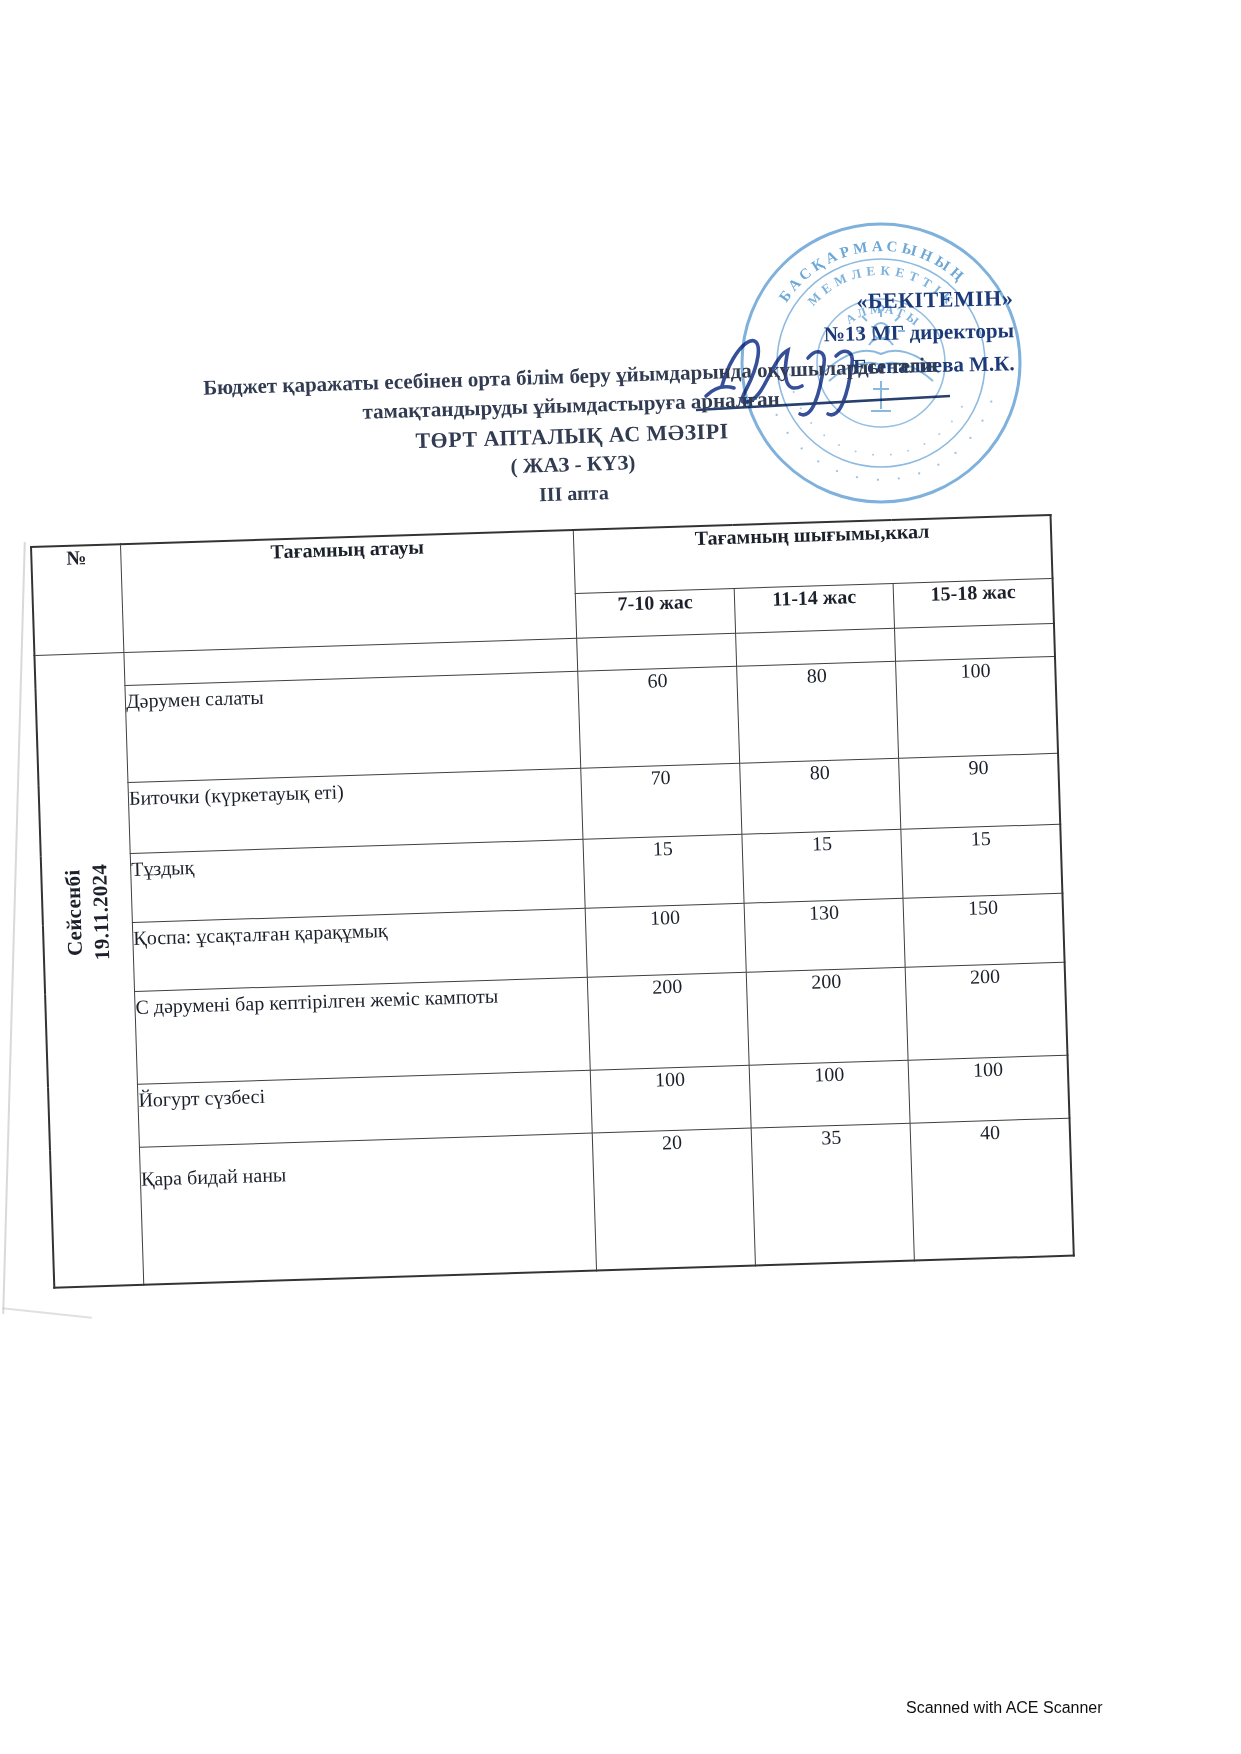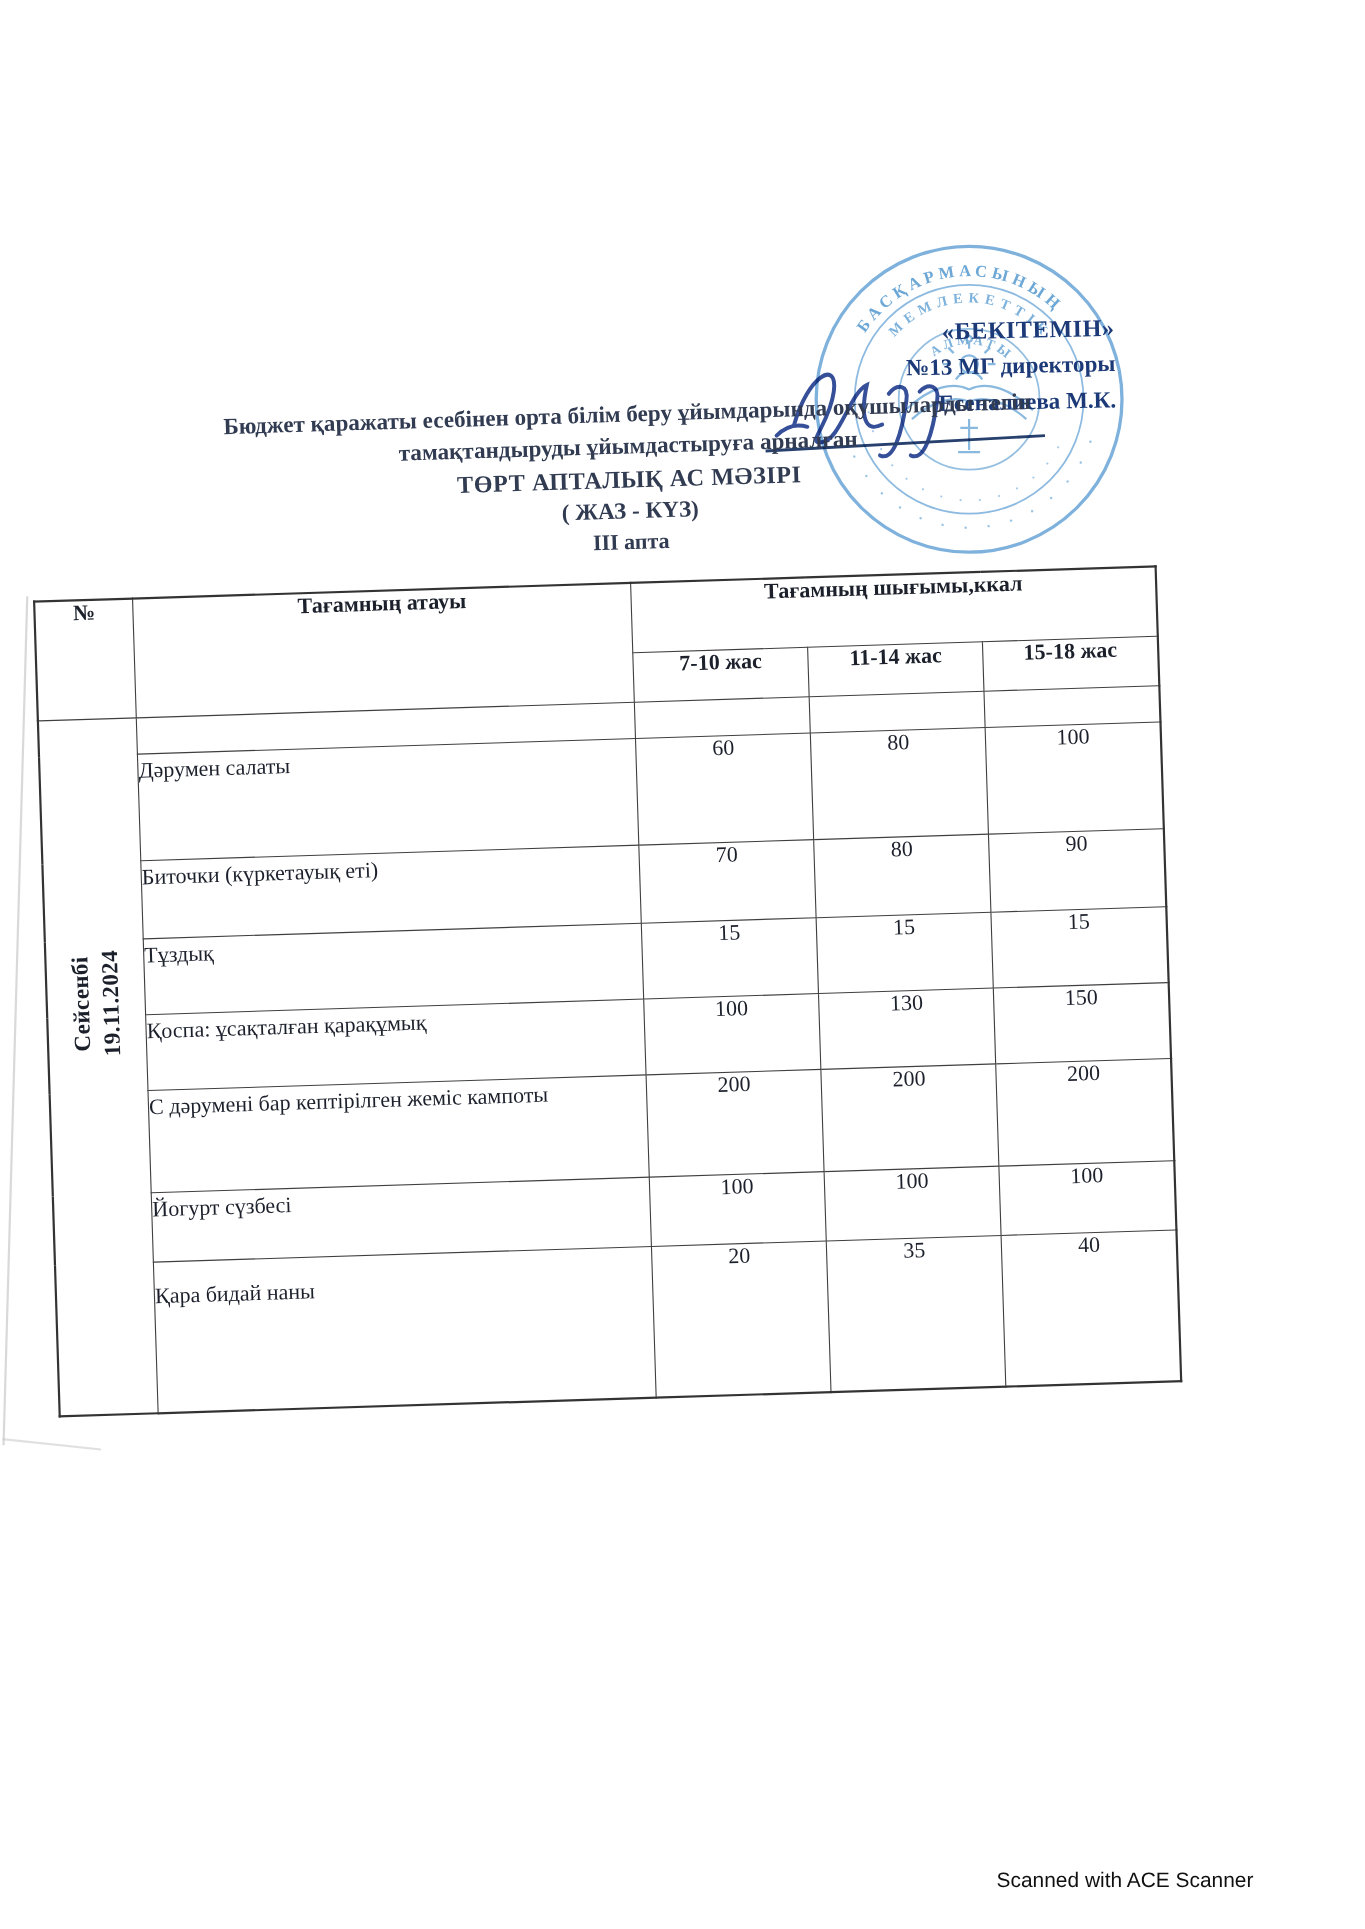--- a/index.html
+++ b/index.html
@@ -54,21 +54,21 @@
   tr.r4 td{height:68px;} tr.r5 td{height:92px;} tr.r6 td{height:62px;}
   tr.r7 td{height:120px;}
   .name-wrap{display:inline-block;max-width:370px;}
   .day-cell{vertical-align:middle;}
   .day-inner{display:flex;align-items:center;justify-content:center;height:100%;
     position:relative;top:-58px;}
   .day-text{transform:rotate(-90deg);white-space:nowrap;text-align:center;
     font-weight:bold;font-size:21px;line-height:27px;letter-spacing:.3px;}
   
   .scanner{position:absolute;left:906px;top:1699px;
-    font-family:"Liberation Sans", sans-serif;font-size:19px;color:#101010;}
+    font-family:"Liberation Sans", sans-serif;font-size:16px;color:#101010;}
 </style>
 </head>
 <body>
 
 <div class="page">
 
   <div class="scan-edge-left"></div>
   <div class="scan-corner"></div>
 
   <div class="stamp">

